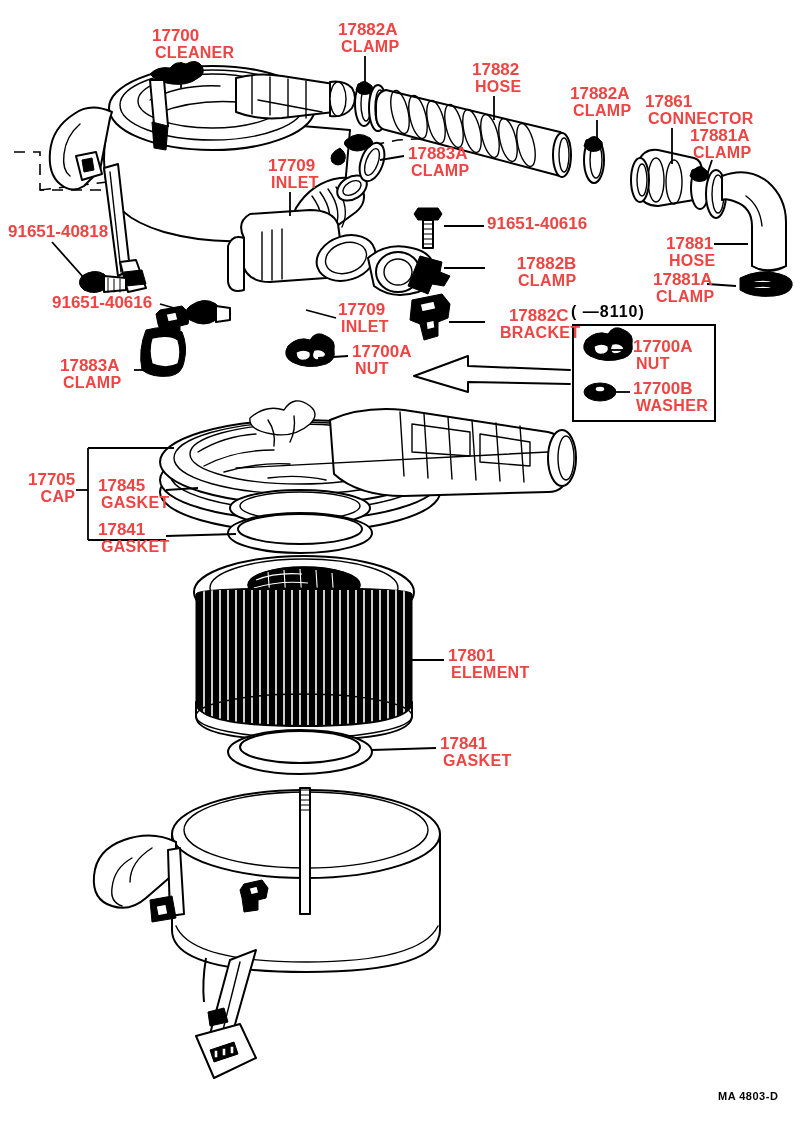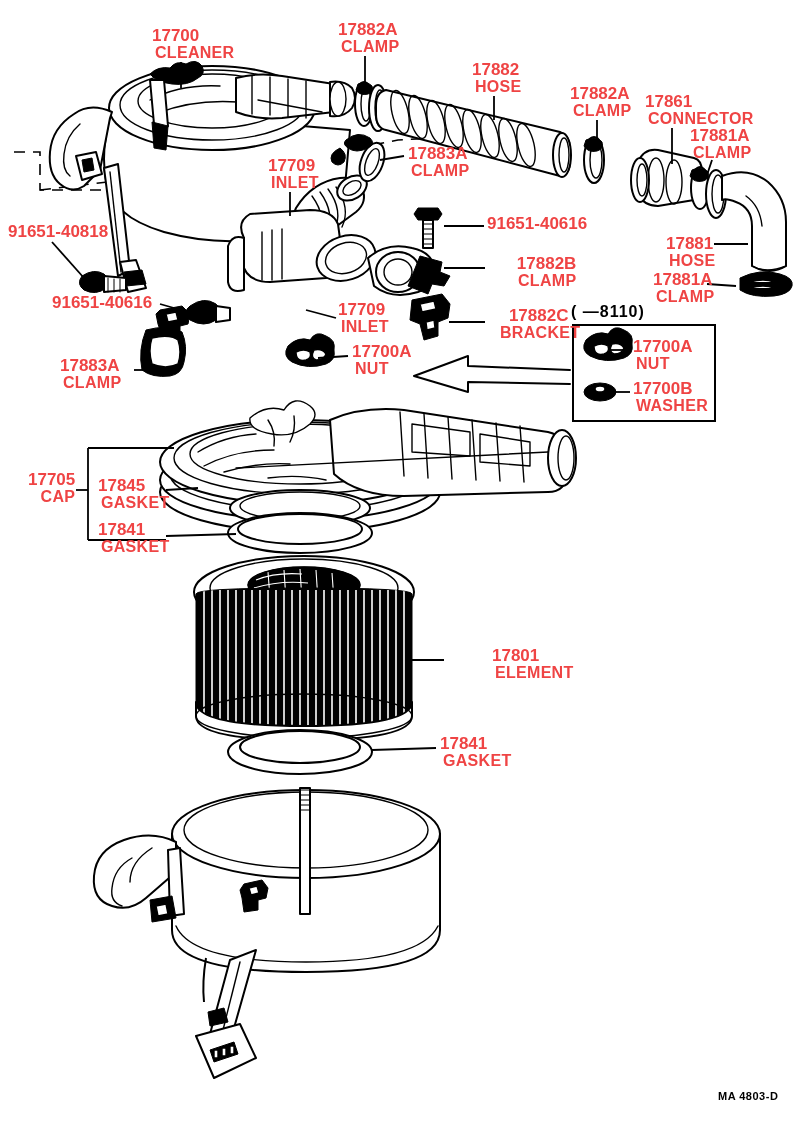--- a/index.html
+++ b/index.html
@@ -456,21 +456,21 @@
         <span class="nm ind2">CAP</span>
       </div>
       <div class="lbl" style="left: 98px; top: 478px;">
         <span class="num">17845</span>
         <span class="nm ind2">GASKET</span>
       </div>
       <div class="lbl" style="left: 98px; top: 522px;">
         <span class="num">17841</span>
         <span class="nm ind2">GASKET</span>
       </div>
-      <div class="lbl" style="left: 448px; top: 648px; margin-left: 44px;">
+      <div class="lbl" style="left: 448px; top: 648px;">
         <span class="num">17801</span>
         <span class="nm ind2">ELEMENT</span>
       </div>
       <div class="lbl" style="left: 440px; top: 736px;">
         <span class="num">17841</span>
         <span class="nm ind2">GASKET</span>
       </div>
     </div>
 
   <div id="inset-layer">

